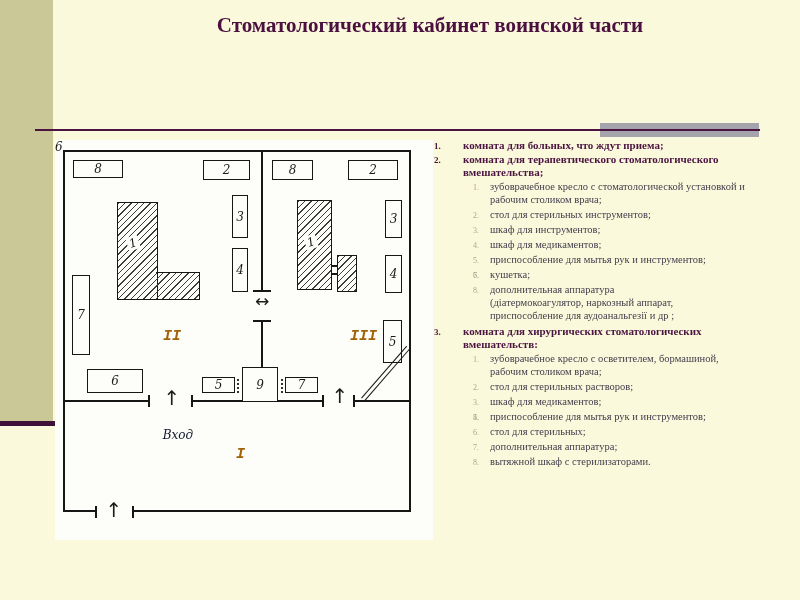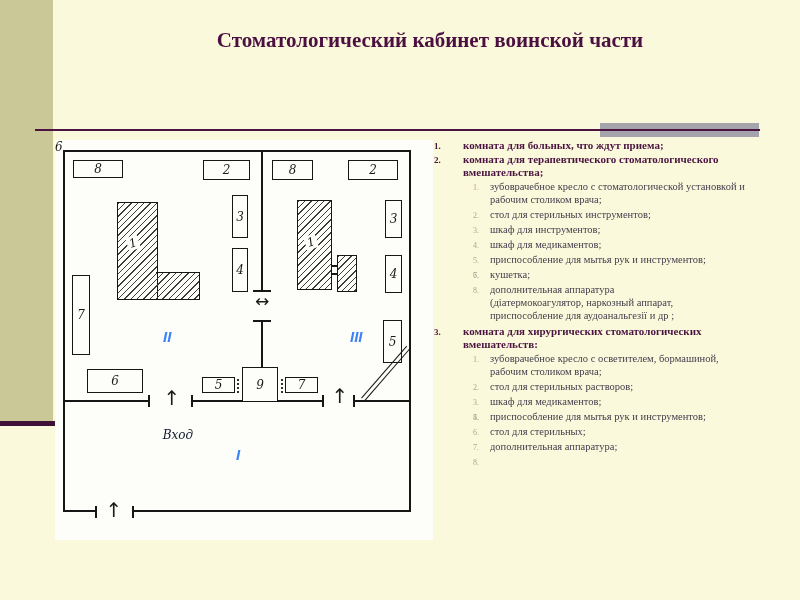--- a/index.html
+++ b/index.html
@@ -3,40 +3,40 @@
 <meta charset="utf-8">
 <style>
   html,body{margin:0;padding:0;}
   .slide{position:relative;width:800px;height:600px;background:#fbf9dc;overflow:hidden;
          font-family:"Liberation Serif","DejaVu Serif",serif;}
   
   .left-bar{position:absolute;left:0;top:0;width:53px;height:421px;background:#cbc897;}
   .left-bar-underline{position:absolute;left:0;top:421px;width:57px;height:5px;background:#3f1038;}
   .rule-gray{position:absolute;left:600px;top:123px;width:159px;height:14px;background:#a5a3ac;}
   .rule{position:absolute;left:35px;top:129px;width:725px;height:2px;background:#4a1340;}
-  .title{position:absolute;left:90px;top:28px;width:680px;text-align:center;
+  .title{position:absolute;left:90px;top:13px;width:680px;text-align:center;
          font-size:21px;font-weight:bold;color:#4b1040;}
   
   .panel{position:absolute;left:55px;top:140px;width:378px;height:400px;background:#fdfdfa;}
   .panel *{position:absolute;box-sizing:border-box;}
   .wall{background:#161616;}
   .outer{left:8px;top:10px;width:348px;height:362px;border:2px solid #161616;}
   .box{border:1.6px solid #161616;background:#fdfdfa;display:flex;align-items:center;justify-content:center;}
   .digit{font-family:"DejaVu Serif",serif;font-style:italic;font-size:12px;color:#1b1b1b;position:static;}
   .hatch{border:1.6px solid #161616;
          background-image:repeating-linear-gradient(135deg,#3c3c3c 0,#3c3c3c 1px,transparent 1px,transparent 4.5px);}
   .hatch-foot{border:1.6px solid #161616;border-left:none;
          background-image:repeating-linear-gradient(135deg,#3c3c3c 0,#3c3c3c 1px,transparent 1px,transparent 4.5px);}
   .hatch-label{font-family:"DejaVu Serif",serif;font-style:italic;font-size:12px;color:#1b1b1b;
          background:#fdfdfa;padding:0 2px;transform:rotate(-18deg);}
   .cap-h{background:#161616;height:2px;}
   .cap-v{background:#161616;width:2px;height:12px;}
   .arrow{color:#1b1b1b;font-family:"DejaVu Sans",sans-serif;line-height:1;}
   .dotlink{border-left:2px dotted #333;width:0;height:14px;}
-  .roman{font-family:Liberation Sans, sans-serif;font-style:italic;font-weight:bold;font-size:15px;color:#3b82f6;}
+  .roman{font-family:Liberation Mono, monospace;font-style:italic;font-weight:bold;font-size:15px;color:#a16207;}
   .vhod{font-family:"DejaVu Serif",serif;font-style:italic;font-size:12px;color:#0f172a;}
   .gapfill{background:#fdfdfa;}
   .diag{border-top:1.5px solid #161616;border-bottom:1.5px solid #161616;height:5px;width:69px;
         transform:rotate(-49deg);transform-origin:left center;}
   
   .list{position:absolute;left:433px;top:139px;width:326px;}
   .l1-item{position:relative;padding-left:30px;margin:0 0 1px 0;
            font-size:11px;line-height:13px;font-weight:bold;color:#4a1340;}
   .l1-num{position:absolute;left:1px;top:1px;font-size:9px;font-weight:bold;color:#4a1340;}
   .l2-item{position:relative;padding-left:57px;margin:0 0 2px 0;
@@ -219,16 +219,17 @@
     <div class="l2-item">
       <span class="l2-num">6.</span>
       <div class="l2-text">стол для стерильных;</div>
     </div>
     <div class="l2-item">
       <span class="l2-num">7.</span>
       <div class="l2-text">дополнительная аппаратура;</div>
     </div>
     <div class="l2-item">
       <span class="l2-num">8.</span>
+      <div class="l2-text">вытяжной шкаф с стерилизаторами.</div>
     </div>
 
   </div>
 </div>
 
 </body></html>

